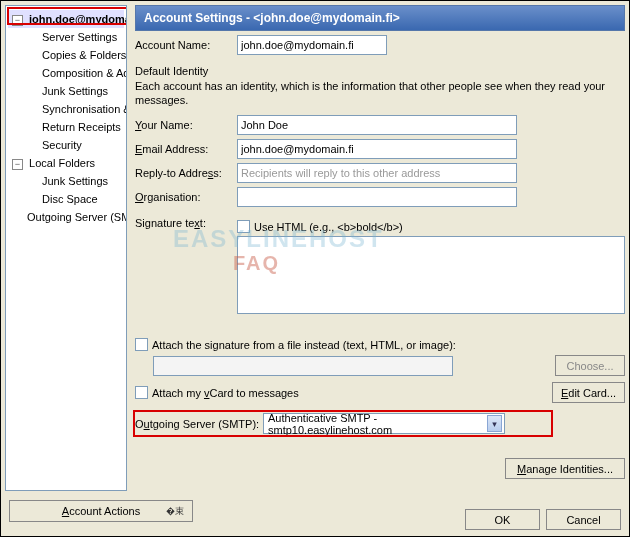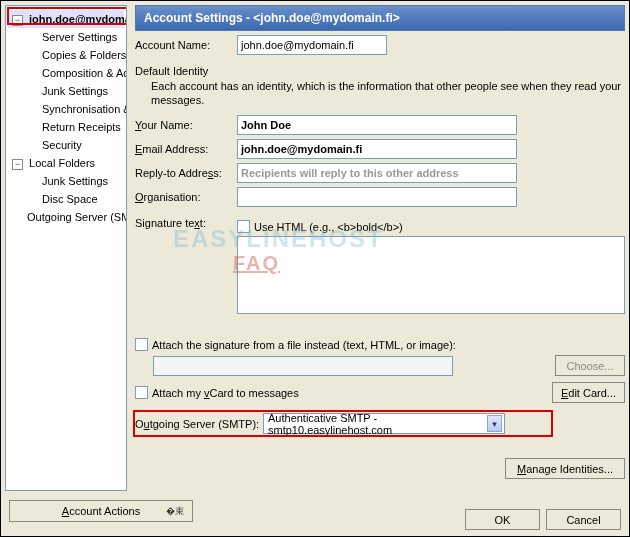--- a/index.html
+++ b/index.html
@@ -72,24 +72,24 @@
   .form-row label { width: 102px; text-decoration: none; }
   .form-row label .ul { text-decoration: underline; }
   input[type=text] {
     font: inherit;
     padding: 2px 3px;
     border: 1px solid #7f9db9;
     background:#fff;
     height: 20px;
   }
   input[type=text].w1 { width: 150px; }
-  input[type=text].w2 { width: 280px; font-weight: bold; }
+  input[type=text].w2 { width: 280px; }
   .placeholder-style::placeholder { color:#999; }
   .fieldset-label { margin: 10px 0 2px 0; }
-  .hint { color:#000; margin: 2px 0 8px 16px; line-height: 14px; }
+  .hint { color:#000; margin: 2px 0 8px 0; line-height: 14px; }
   .checkbox-row { display:flex; align-items:center; margin: 3px 0; gap:4px; }
   .checkbox {
     width:13px;height:13px;border:1px solid #7f9db9;background:#fff;display:inline-block;
   }
   .sig-area {
     width: 388px; height: 78px;
     border:1px solid #7f9db9;
     background:#fff;
     margin-top: 3px;
   }
@@ -155,21 +155,21 @@
     top: 226px; left: 172px;
     font-size: 24px;
     font-weight: bold;
     color: rgba(120,180,210,0.35);
     letter-spacing: 2px;
     pointer-events:none;
     z-index: 50;
     text-align:left;
     line-height: 24px;
   }
-  .watermark .faq { color: rgba(200,90,70,0.45); font-size:20px; display:block; margin-left:60px;text-decoration:underline; }
+  .watermark .faq { color: rgba(200,90,70,0.45); font-size:20px; display:block; margin-left:60px; }
 </style>
 </head>
 <body>
 
 <div class="container">
 
   <div class="sidebar">
     <div class="tree">
       <div class="tree-item selected">
         <span class="expander">−</span>

